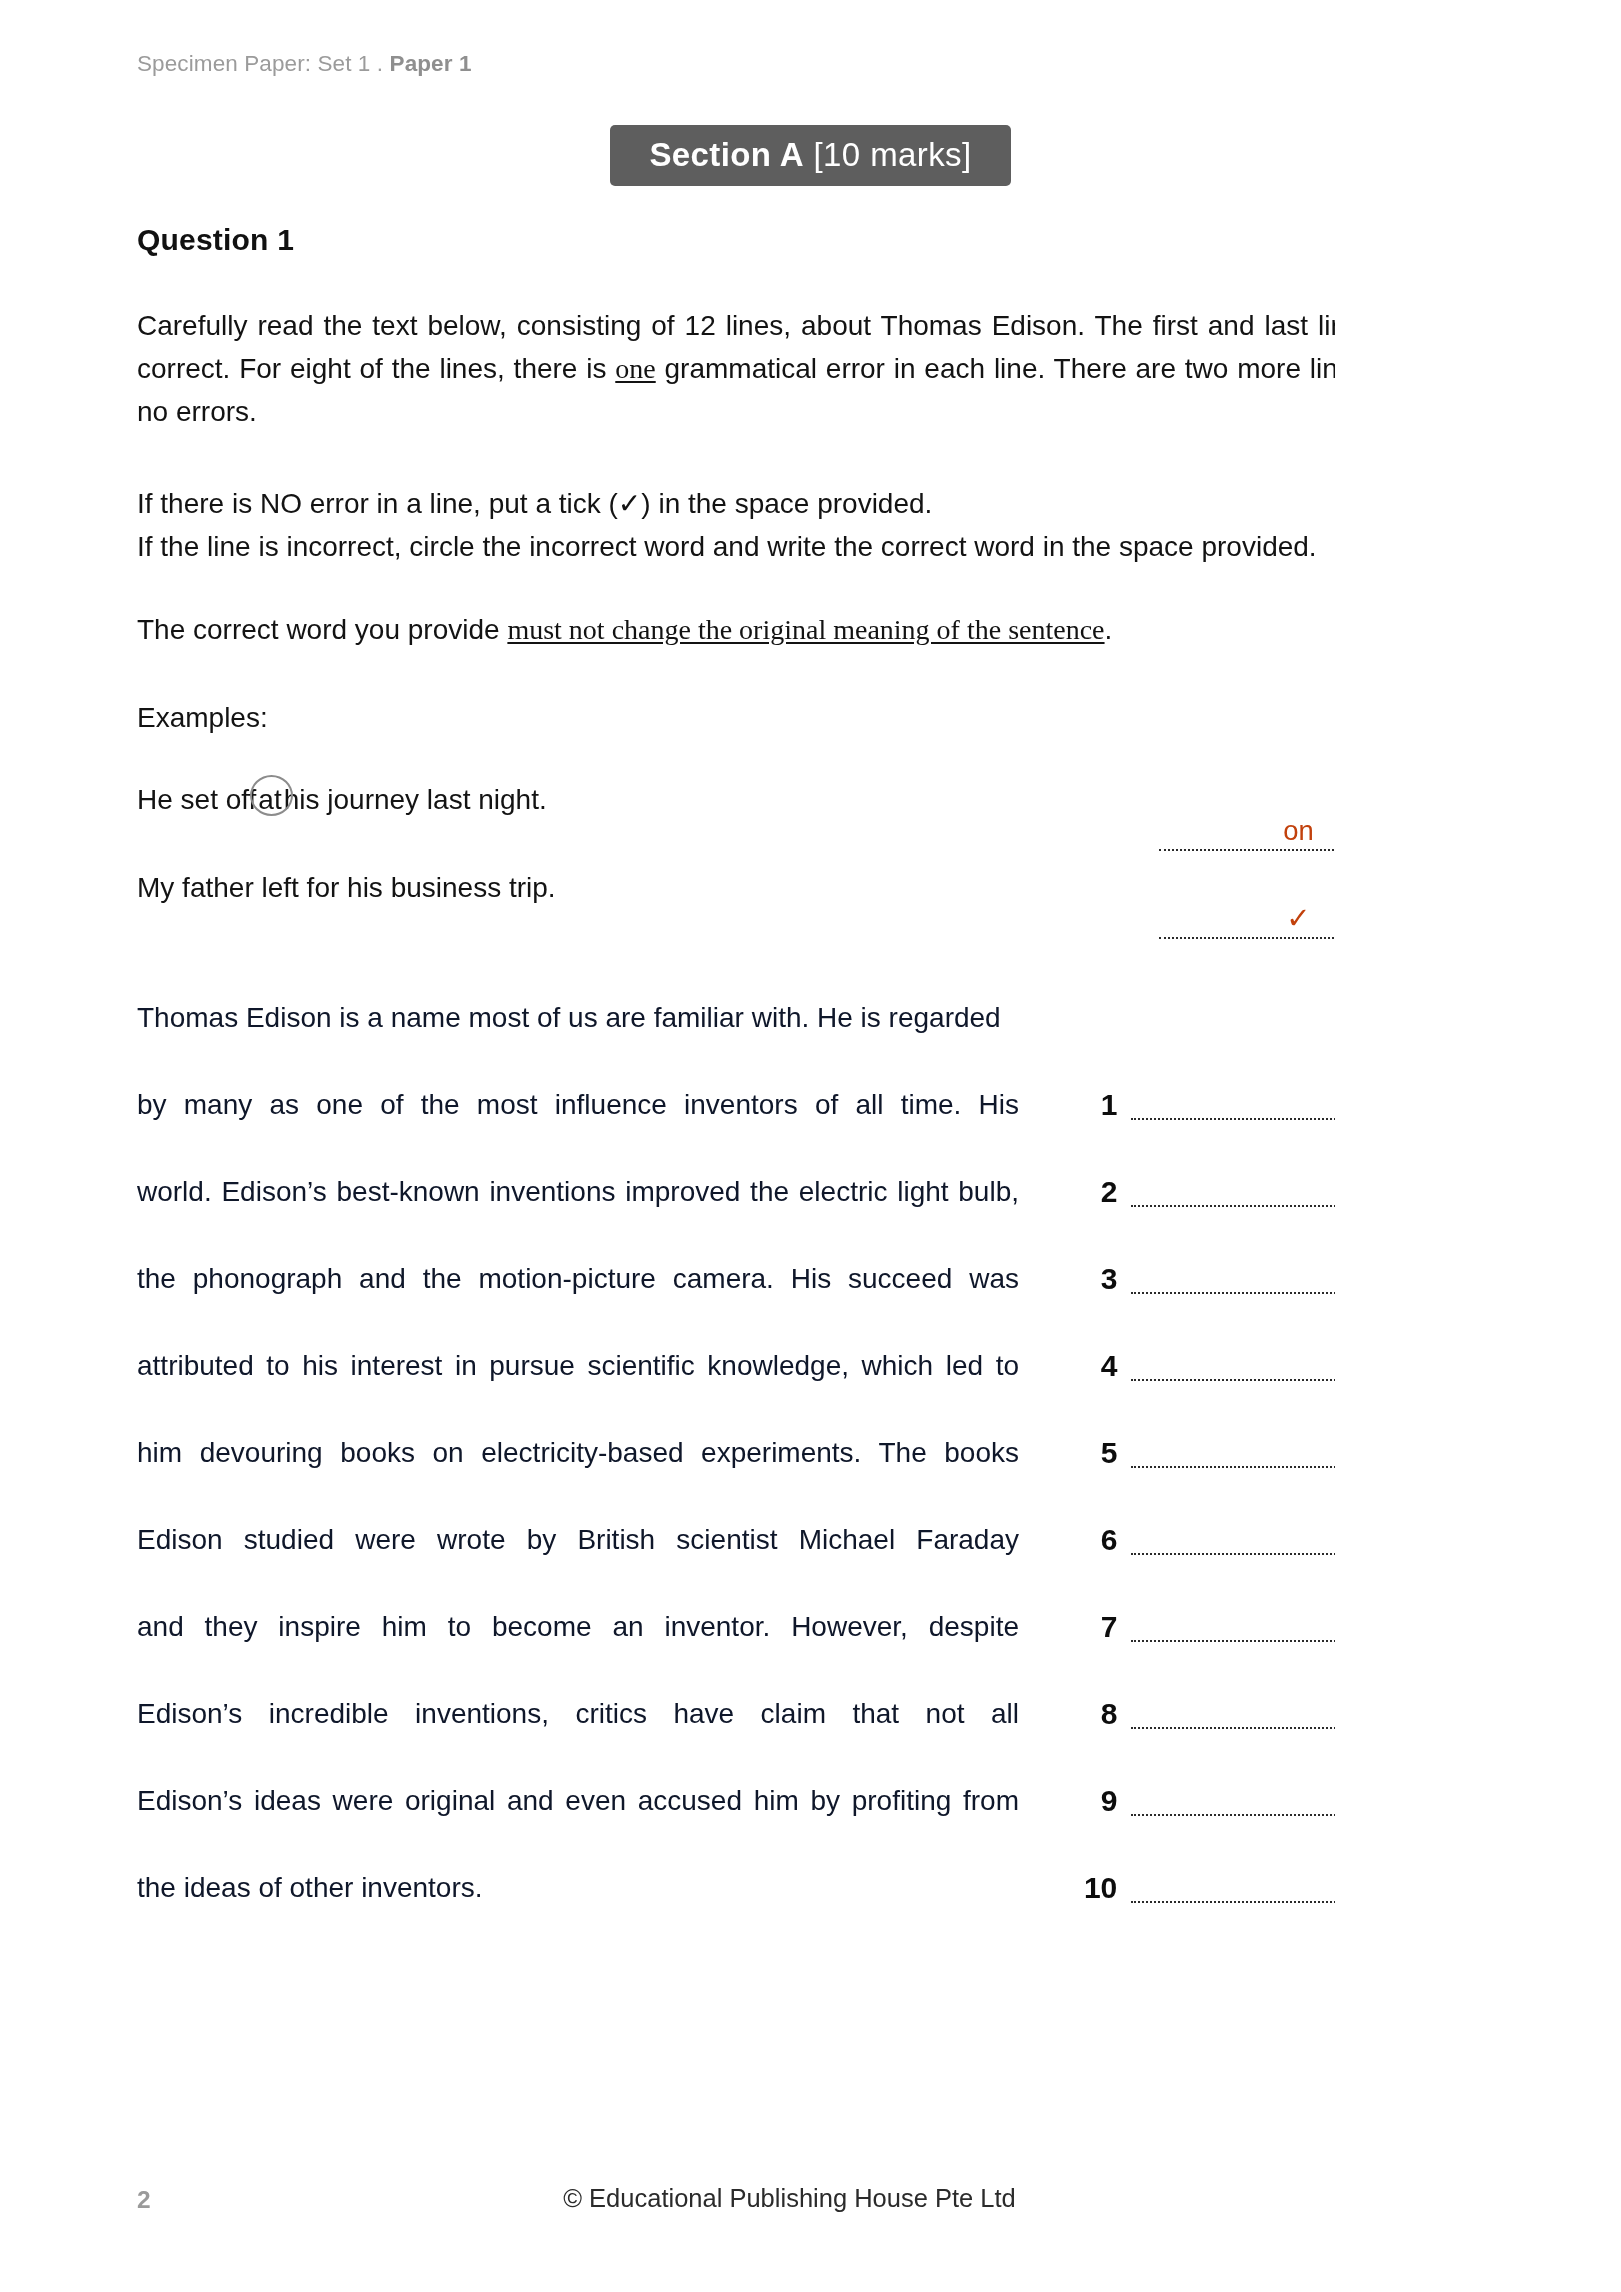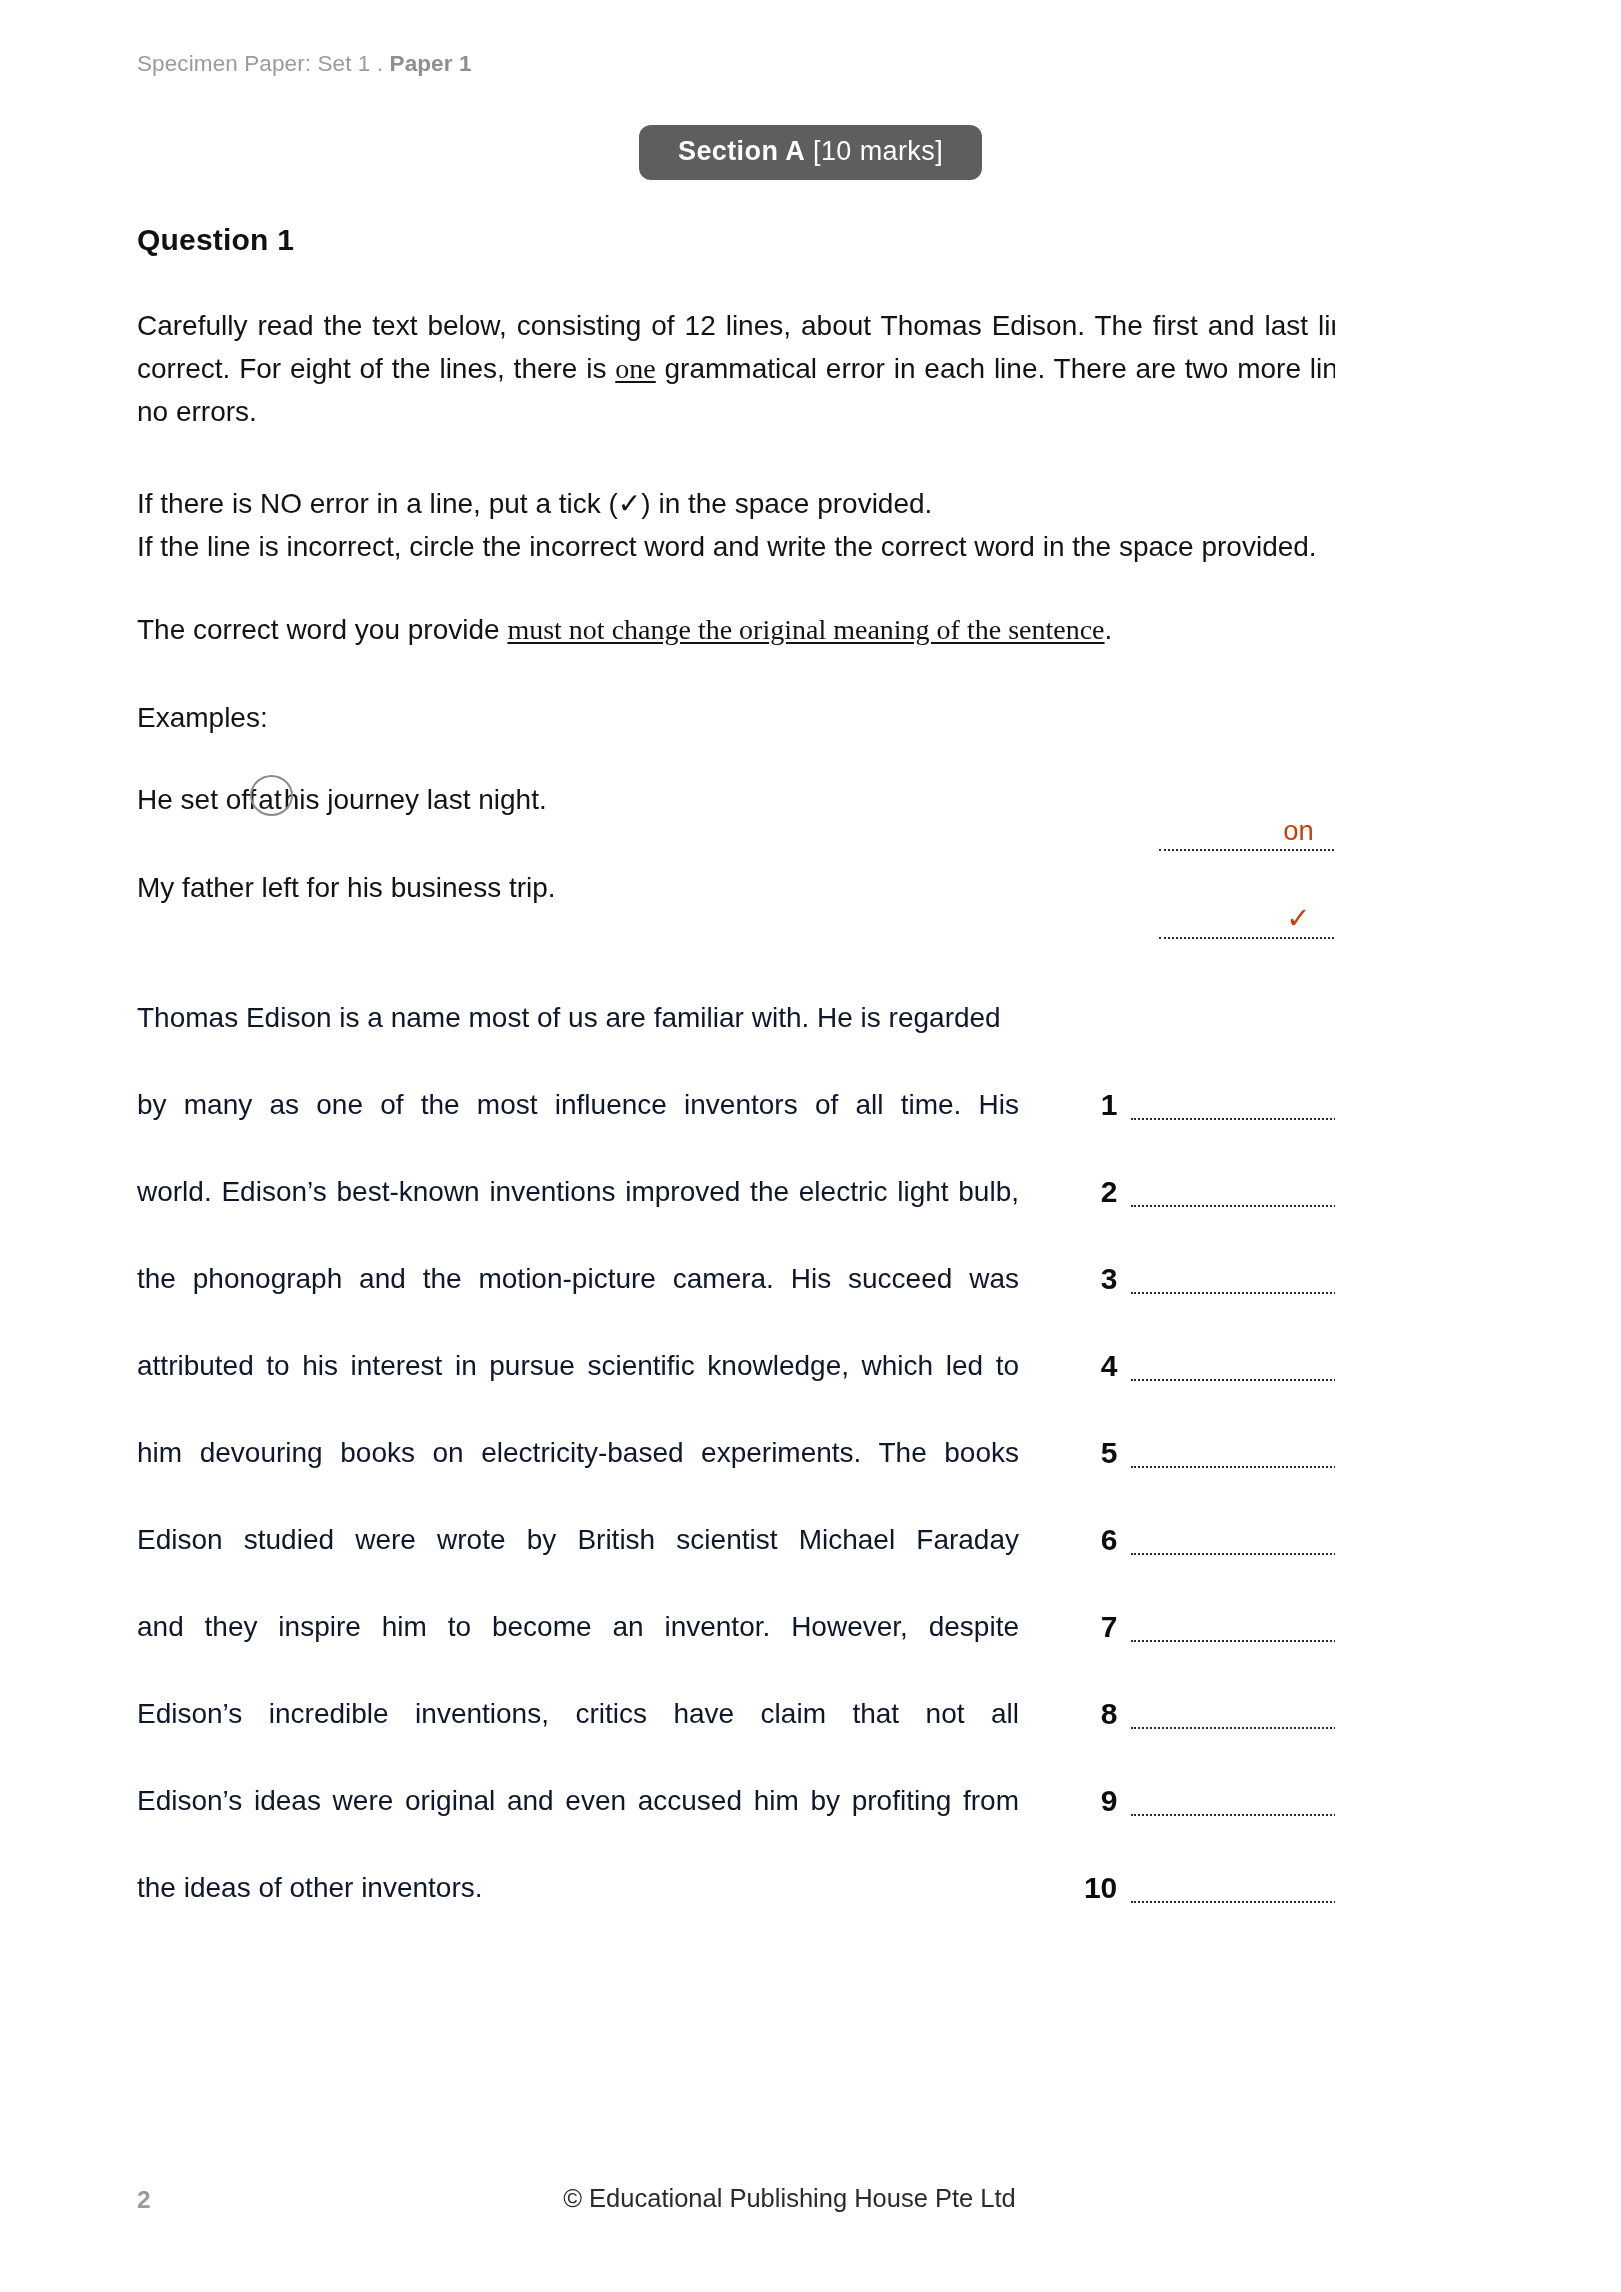--- a/index.html
+++ b/index.html
@@ -40,23 +40,23 @@
     position: absolute;
     left: 0;
     top: 125px;
     width: 1621px;
     text-align: center;
   }
   .banner {
     display: inline-block;
     background: #5e5e5e;
     color: #ffffff;
-    border-radius: 12px;
+    border-radius: 5px;
     padding: 12.7px 39px 15.7px 39px;
-    font-size: 27px;
+    font-size: 33px;
     line-height: 1;
     white-space: nowrap;
   }
   .banner .sec-strong {
     font-weight: bold;
     letter-spacing: 0.4px;
   }
   .banner .sec-marks {
     font-weight: normal;
     letter-spacing: 0.4px;

